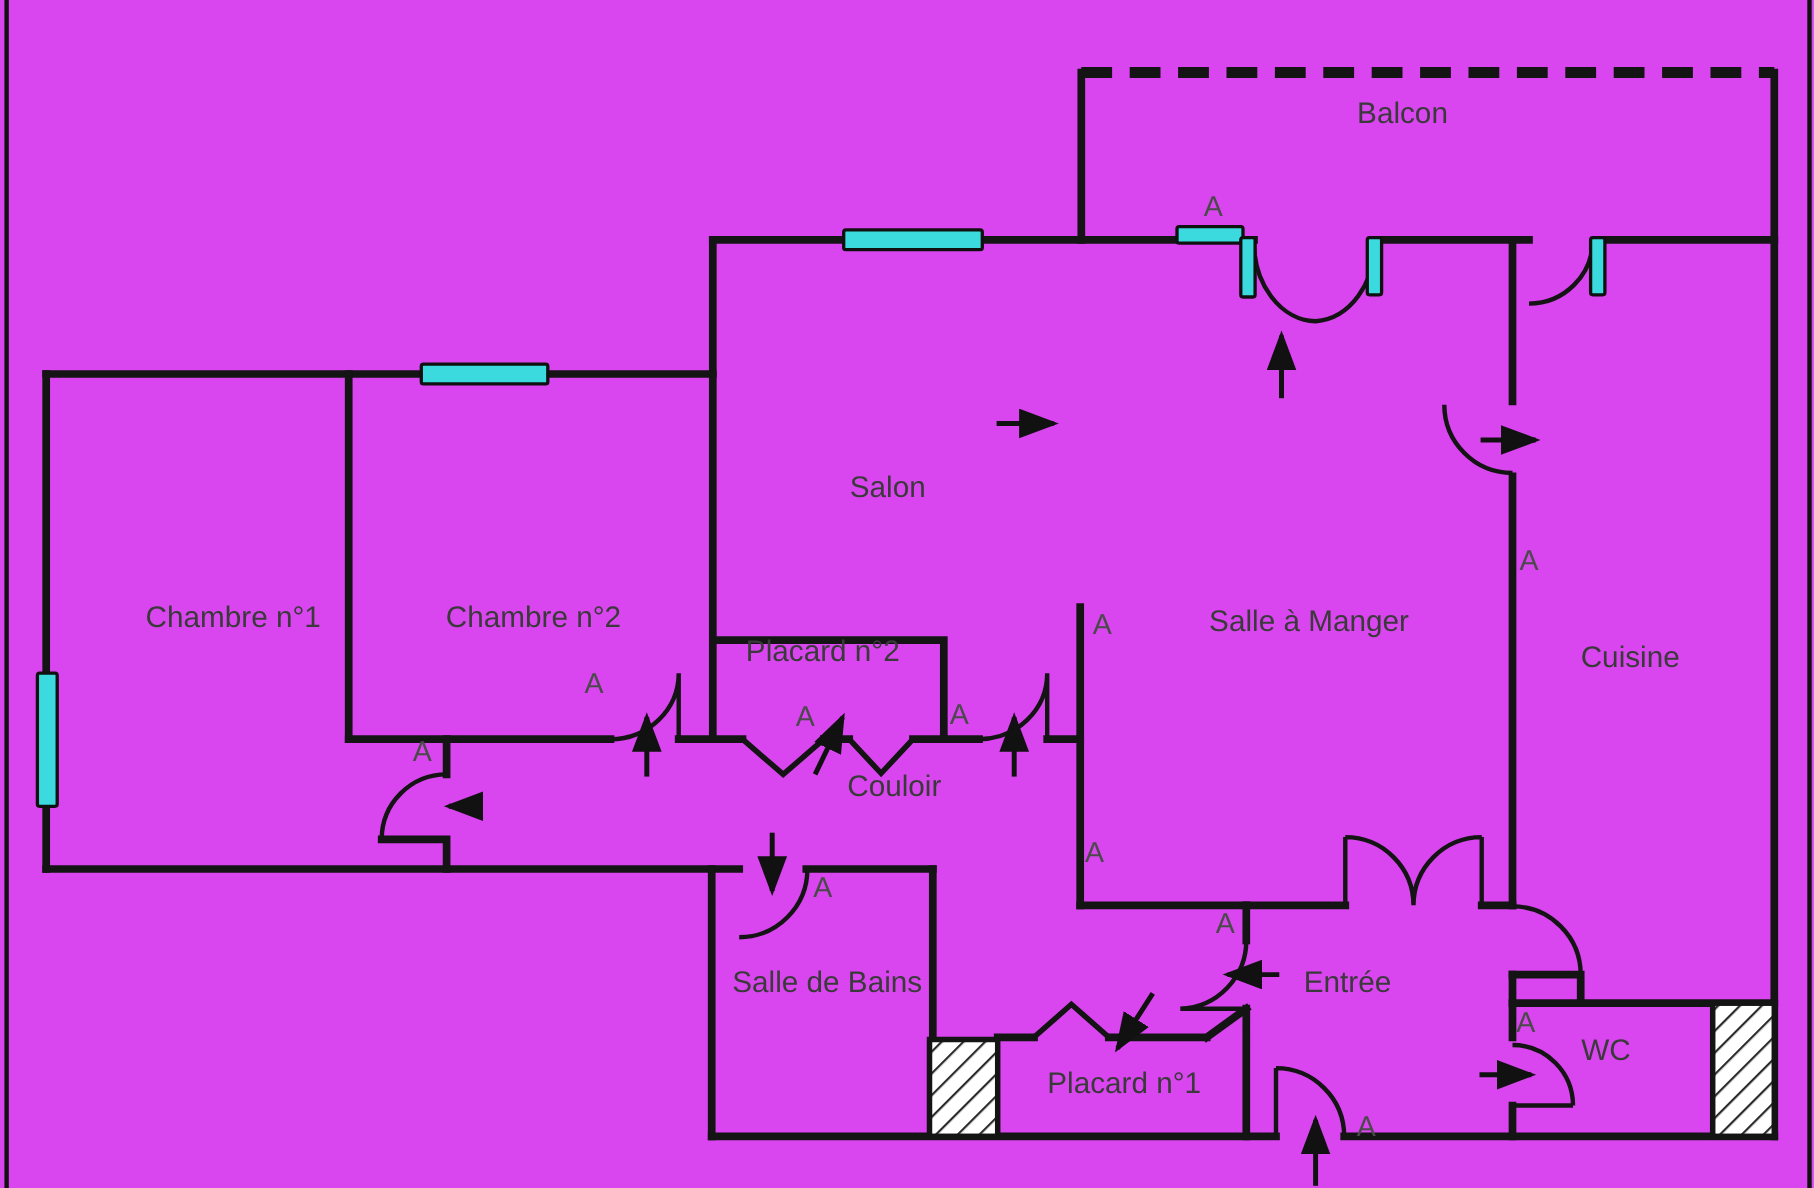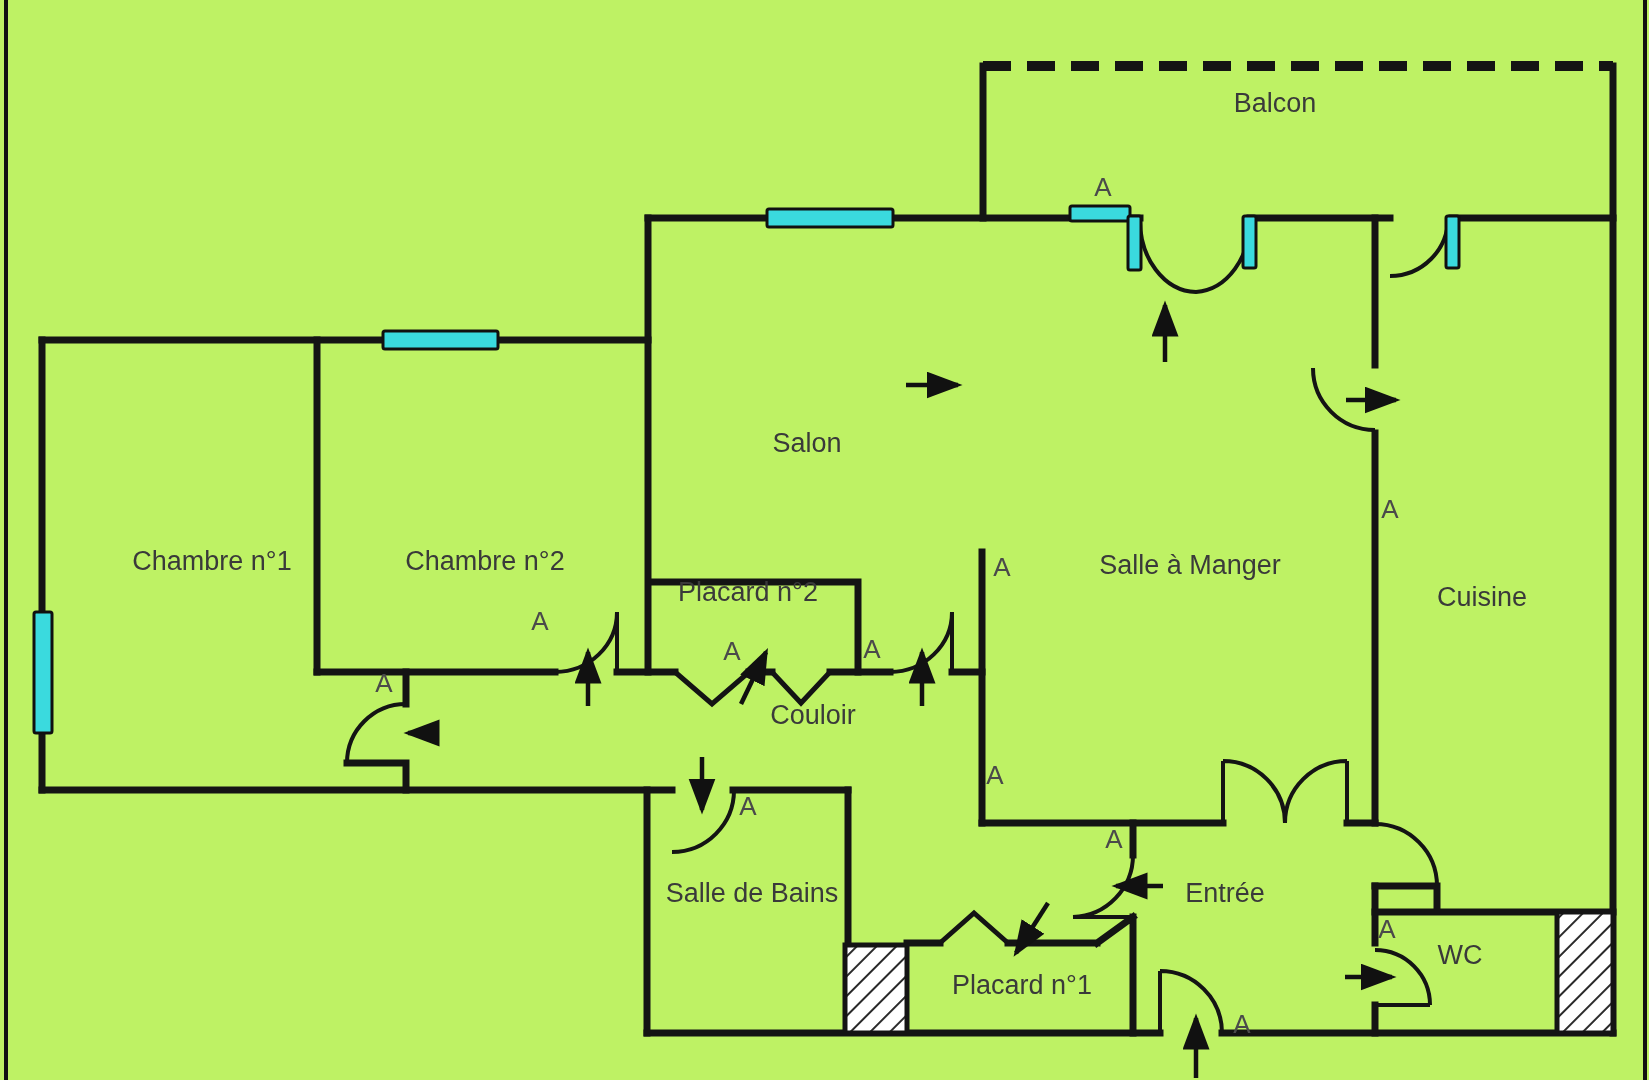--- a/index.html
+++ b/index.html
@@ -1,16 +1,16 @@
 <!DOCTYPE html>
 <html><head>
 <meta charset="utf-8">
 <style>
   html,body{margin:0;padding:0;background:#ffffff;}
-  .stage{position:relative;width:1649px;height:1080px;background:#bef264;overflow:hidden;}
+  .stage{position:relative;width:1649px;height:1080px;background:#d946ef;overflow:hidden;}
   svg{display:block;}
   text{font-family:"Liberation Sans","DejaVu Sans",sans-serif;}
   .room-label{fill:#3a3a3a;font-size:27px;}
   .door-marker{fill:#4a4a4a;font-size:26px;}
 </style>
 </head>
 <body>
 
 <div class="stage">
 <svg width="1649" height="1080" viewBox="0 0 1649 1080">

